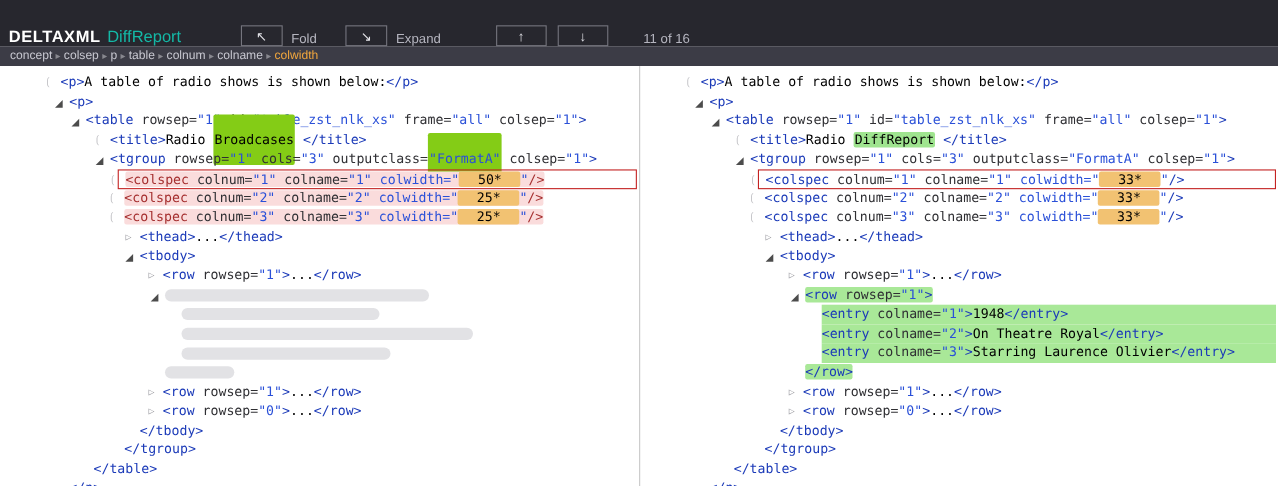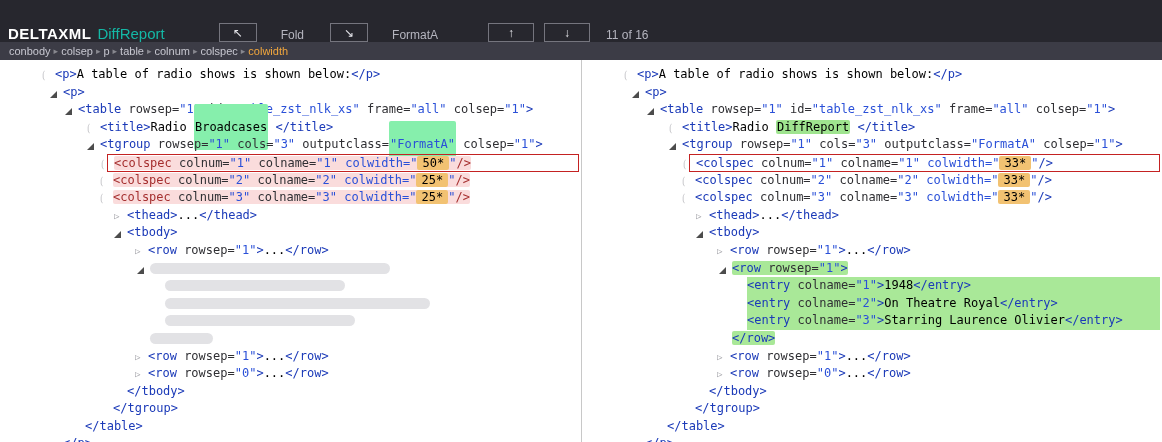--- a/index.html
+++ b/index.html
@@ -8,22 +8,22 @@
   
   .topbar{height:42px;background:#27272e;display:flex;align-items:flex-end;color:#fff;}
   .brand{font-weight:bold;font-size:15px;letter-spacing:.5px;margin-left:8px;color:#ffffff;}
   .apptitle{color:#14b8a6;font-size:15px;margin-left:6px;}
   .tb-btn{height:19px;min-width:38px;border:1px solid #75757e;display:flex;align-items:center;justify-content:center;
           font-size:12px;color:#e3e3e8;background:transparent;box-sizing:border-box;cursor:pointer;}
   .btn-fold{margin-left:54px;}
   .btn-expand{margin-left:26px;}
   .btn-up{margin-left:50px;min-width:46px;}
   .btn-down{margin-left:10px;min-width:46px;}
-  .tb-label{color:#b5b5bf;font-size:12px;margin-left:24px;}
-  .counter{color:#b5b5bf;font-size:12px;margin-left:16px;}
+  .tb-label{color:#b5b5bf;font-size:12px;margin-left:8px;}
+  .counter{color:#b5b5bf;font-size:12px;margin-left:32px;}
 
   
   .breadcrumb{height:18px;background:#3c3c46;display:flex;align-items:center;padding-left:6px;font-size:11px;}
   .bc-item{color:#c7c7d0;margin:0 3px;cursor:pointer;}
   .bc-item.active{color:#f2a73d;}
   .bc-sep{color:#88888f;font-size:9px;}
 
   
   .content{display:flex;height:395px;background:#fff;}
   .pane{width:581px;box-sizing:border-box;padding:6px 2px 0 40px;font-family:"DejaVu Sans Mono",monospace;
@@ -32,23 +32,23 @@
   .line{position:relative;height:17.6px;line-height:17.6px;white-space:pre;box-sizing:border-box;}
   .m{position:absolute;top:0;cursor:pointer;}
   .m-exp{top:7px;width:0;height:0;border-bottom:7px solid #4c4c4c;border-left:7px solid transparent;}
   .m-col{color:#9a9aa0;font-size:9px;top:1px;}
   .m-fold{color:#c2c2c6;font-size:10px;top:0;}
   .c-tag{color:#1b3ab8;}
   .c-attr{color:#2f2f33;}
   .c-val{color:#2a50d8;}
   .c-text{color:#000;}
   .c-tagmod{color:#a52f2f;}
-  .chip-del{background:#86efac;border-radius:2px;padding:16px 1px;}
+  .chip-del{background:#84cc16;border-radius:2px;padding:16px 1px;}
   .chip-add{background:#9fe48f;border-radius:2px;padding:0 1px;}
-  .chip-mod{background:#f2c272;border-radius:2px;padding:0 5px;}
+  .chip-mod{background:#f2c272;border-radius:2px;padding:0 17px;}
   .bg-del{background:#fadcdc;border-radius:2px;}
   .bg-add{background:#a9e898;border-radius:2px;}
   .bg-add-block{background:#a9e898;display:block;width:100%;}
   .selbox{border:1px solid #c42222;}
   .ghost-bar{display:inline-block;height:11px;background:#e2e2e5;border-radius:6px;vertical-align:middle;}
 </style>
 </head>
 <body>
 
 <div class="topbar">
@@ -56,44 +56,44 @@
   <span class="apptitle">DiffReport</span>
 
   <div class="tb-btn btn-fold">
     <span>↖</span>
   </div>
   <span class="tb-label">Fold</span>
 
   <div class="tb-btn btn-expand">
     <span>↘</span>
   </div>
-  <span class="tb-label">FormatA</span>
+  <span class="tb-label">Expand</span>
 
   <div class="tb-btn btn-up">
     <span>↑</span>
   </div>
   <div class="tb-btn btn-down">
     <span>↓</span>
   </div>
 
   <span class="counter">11 of 16</span>
 </div>
 
 <div class="breadcrumb">
-    <span class="bc-item">conbody</span>
+    <span class="bc-item">concept</span>
     <span class="bc-sep">▸</span>
     <span class="bc-item">colsep</span>
     <span class="bc-sep">▸</span>
     <span class="bc-item">p</span>
     <span class="bc-sep">▸</span>
     <span class="bc-item">table</span>
     <span class="bc-sep">▸</span>
     <span class="bc-item">colnum</span>
     <span class="bc-sep">▸</span>
-    <span class="bc-item">colspec</span>
+    <span class="bc-item">colname</span>
     <span class="bc-sep">▸</span>
     <span class="bc-item active">colwidth</span>
   </div>
 
 <div class="content">
   <div class="pane pane-left" id="pane-left">
       <div class="line" style="padding-left: 15px;"><span class="m m-fold" style="left: 2px;">⟮</span><span class="c-tag">&lt;p&gt;</span><span class="c-text">A table of radio shows is shown below:</span><span class="c-tag">&lt;/p&gt;</span></div>
       <div class="line" style="padding-left: 23px;"><span class="m m-exp" style="left: 10px;"></span><span class="c-tag">&lt;p&gt;</span></div>
       <div class="line" style="padding-left: 38px;"><span class="m m-exp" style="left: 25px;"></span><span class="c-tag">&lt;table</span><span class="c-attr"> rowsep=</span><span class="c-val">"1"</span><span class="c-attr"> id=</span><span class="c-val">"table_zst_nlk_xs"</span><span class="c-attr"> frame=</span><span class="c-val">"all"</span><span class="c-attr"> colsep=</span><span class="c-val">"1"</span><span class="c-tag">&gt;</span></div>
       <div class="line" style="padding-left: 60px;"><span class="m m-fold" style="left: 47px;">⟮</span><span class="c-tag">&lt;title&gt;</span><span class="c-text">Radio </span><span class="c-text chip-del">Broadcases</span><span class="c-text"> </span><span class="c-tag">&lt;/title&gt;</span></div>

